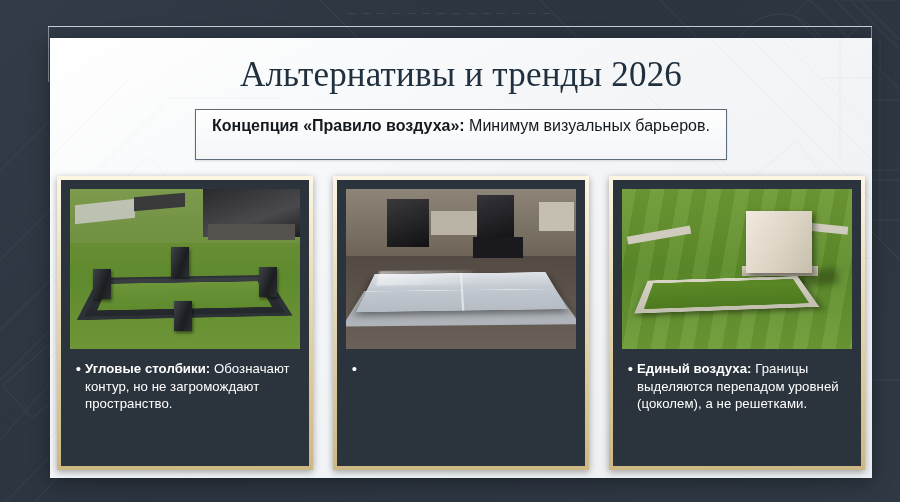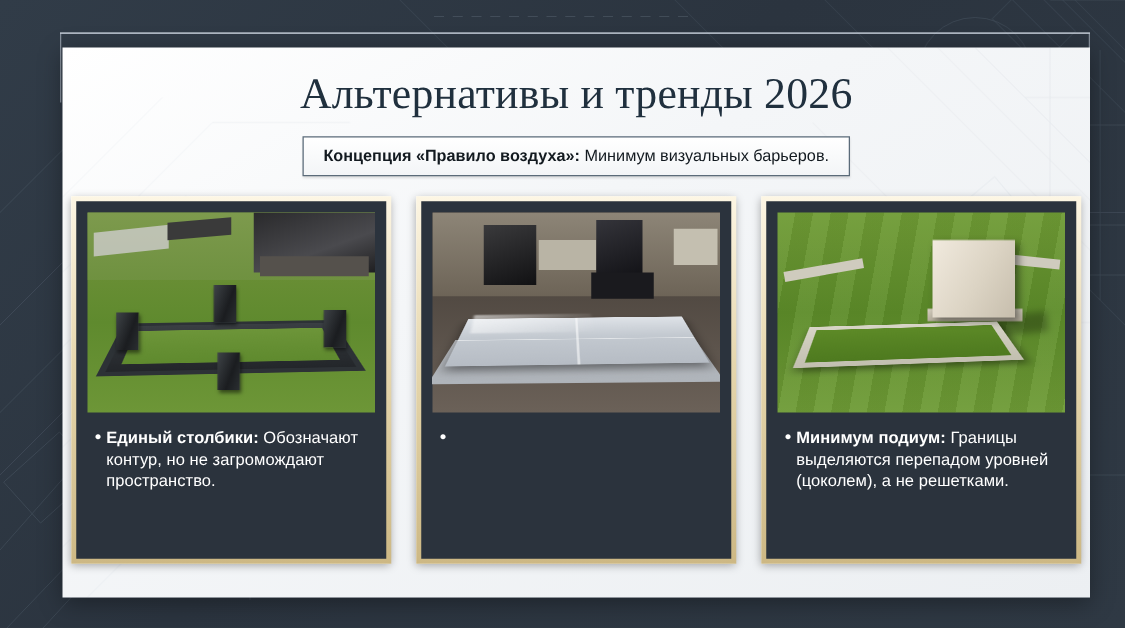--- a/index.html
+++ b/index.html
@@ -68,22 +68,22 @@
     color:#20303e;
     letter-spacing:.2px;
     margin-top:17px;
   }
 
   
   .concept-wrap{ display:flex; justify-content:center; margin-top:14px; }
   .concept{
     border:1px solid #5b6b79;
     background:linear-gradient(180deg,#ffffff 0%,#f3f5f7 100%);
-    padding:7px 16px 8px;
-    font-size:13px;
+    padding:7px 16px 24px;
+    font-size:16px;
     color:#131a20;
     white-space:nowrap;
     box-shadow:0 1px 2px rgba(0,0,0,.12);
   }
   .concept b{ font-weight:700; }
 
   
   .cards{
     display:flex;
     gap:20px;
@@ -337,21 +337,21 @@
                 <div class="kerb-in"></div>
               </div>
             <div class="post b"></div>
             <div class="post a"></div>
             <div class="post c"></div>
             <div class="post d"></div>
           </div>
           <div class="caption">
             <div class="bullet">•</div>
             <div class="cap-text">
-              <b>Единый столбики:</b><span> Обозначают контур, но не загромождают пространство.</span>
+              <b>Угловые столбики:</b><span> Обозначают контур, но не загромождают пространство.</span>
             </div>
           </div>
         </div>
       </div>
 
       <div class="card">
         <div class="card-body">
           <div class="photo p2">
             <div class="bgrow"></div>
             <div class="blk1"></div>
@@ -378,21 +378,21 @@
             <div class="shadow"></div>
             <div class="plot">
                 <div class="plot-in"></div>
               </div>
             <div class="stone-base"></div>
             <div class="stone"></div>
           </div>
           <div class="caption">
             <div class="bullet">•</div>
             <div class="cap-text">
-              <b>Минимум подиум:</b><span> Границы выделяются перепадом уровней (цоколем), а не решетками.</span>
+              <b>Единый воздуха:</b><span> Границы выделяются перепадом уровней (цоколем), а не решетками.</span>
             </div>
           </div>
         </div>
       </div>
 
     </div>
   </div>
 </div>
 
 </body></html>

